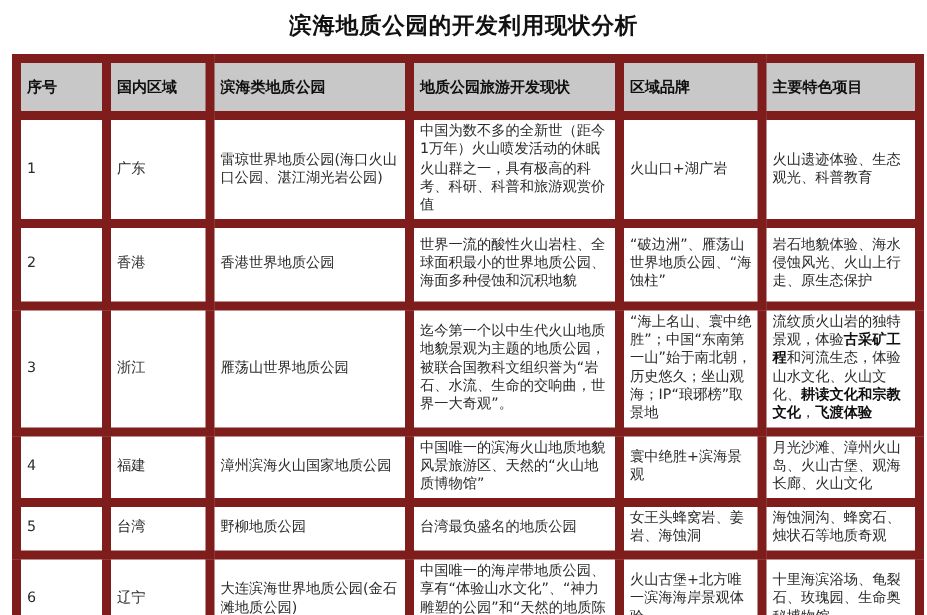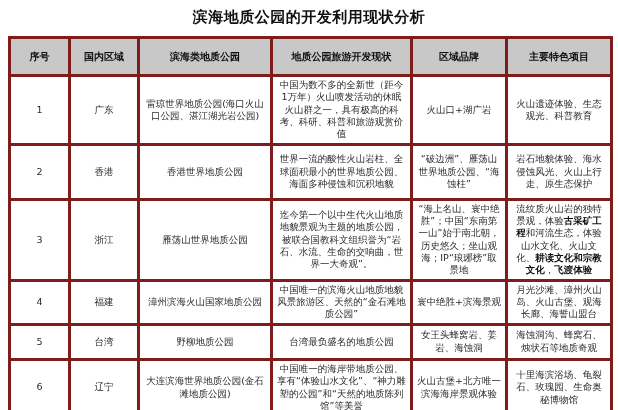--- a/index.html
+++ b/index.html
@@ -23,22 +23,22 @@
     margin: 8px 0 9px 0;
     letter-spacing: 0.5px;
   }
   table.geo {
     border-collapse: collapse;
     table-layout: fixed;
     width: 602px;
     margin-left: 8px;
   }
   table.geo th, table.geo td {
-    border: 3px solid #7f1d1d;
-    text-align: center;
+    border: 6px solid #7f1d1d;
+    text-align: left;
     vertical-align: middle;
     padding: 2px 4px;
     font-size: 9.5px;
     line-height: 1.3;
     color: #2b2b2b;
     box-sizing: border-box;
     word-break: break-all;
   }
   table.geo th {
     background: #c8c8c8;
@@ -101,23 +101,23 @@
           <td><span>浙江</span></td>
           <td><span>雁荡山世界地质公园</span></td>
           <td><span>迄今第一个以中生代火山地质地貌景观为主题的地质公园，被联合国教科文组织誉为“岩石、水流、生命的交响曲，世界一大奇观”。</span></td>
           <td><span>“海上名山、寰中绝胜”；中国“东南第一山”始于南北朝，历史悠久；坐山观海；IP“琅琊榜”取景地</span></td>
           <td><span>流纹质火山岩的独特景观，体验</span><b>古采矿工程</b><span>和河流生态，体验山水文化、火山文化、</span><b>耕读文化和宗教文化</b><span>，</span><b>飞渡体验</b></td>
         </tr>
         <tr>
           <td><span>4</span></td>
           <td><span>福建</span></td>
           <td><span>漳州滨海火山国家地质公园</span></td>
-          <td><span>中国唯一的滨海火山地质地貌风景旅游区、天然的“金石滩地质公园”</span></td>
+          <td><span>中国唯一的滨海火山地质地貌风景旅游区、天然的“火山地质博物馆”</span></td>
           <td><span>寰中绝胜+滨海景观</span></td>
-          <td><span>月光沙滩、漳州火山岛、火山古堡、观海长廊、海誓山盟台</span></td>
+          <td><span>月光沙滩、漳州火山岛、火山古堡、观海长廊、火山文化</span></td>
         </tr>
         <tr>
           <td><span>5</span></td>
           <td><span>台湾</span></td>
           <td><span>野柳地质公园</span></td>
           <td><span>台湾最负盛名的地质公园</span></td>
           <td><span>女王头蜂窝岩、姜岩、海蚀洞</span></td>
           <td><span>海蚀洞沟、蜂窝石、烛状石等地质奇观</span></td>
         </tr>
         <tr>

